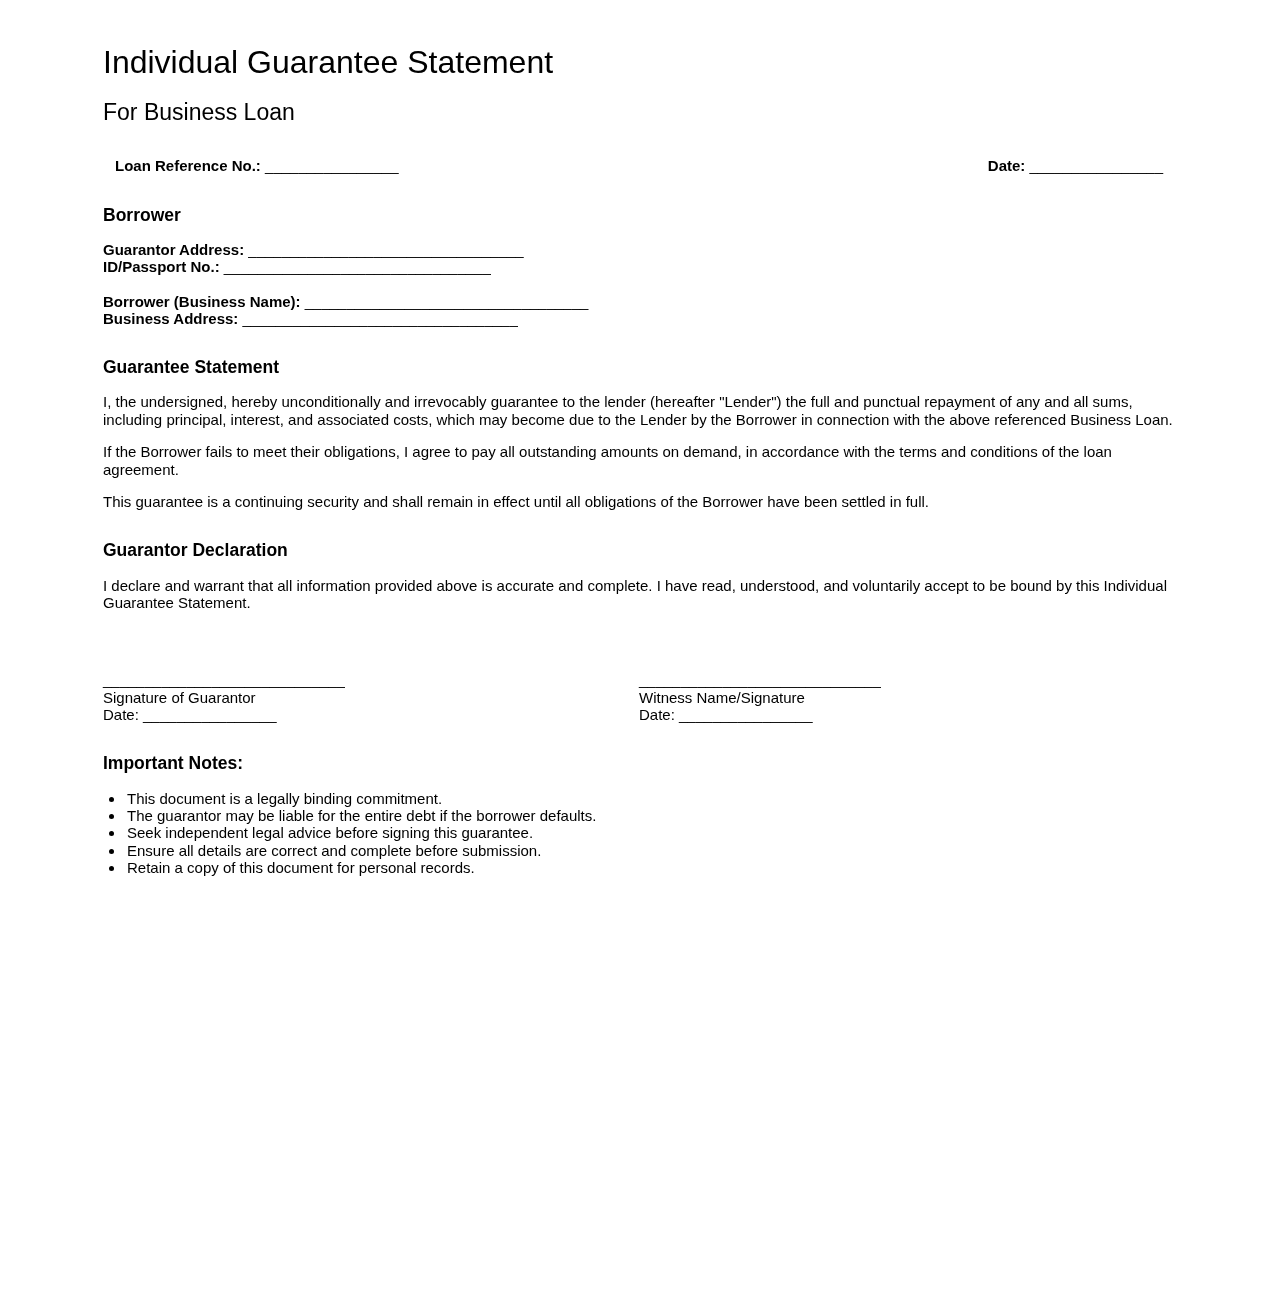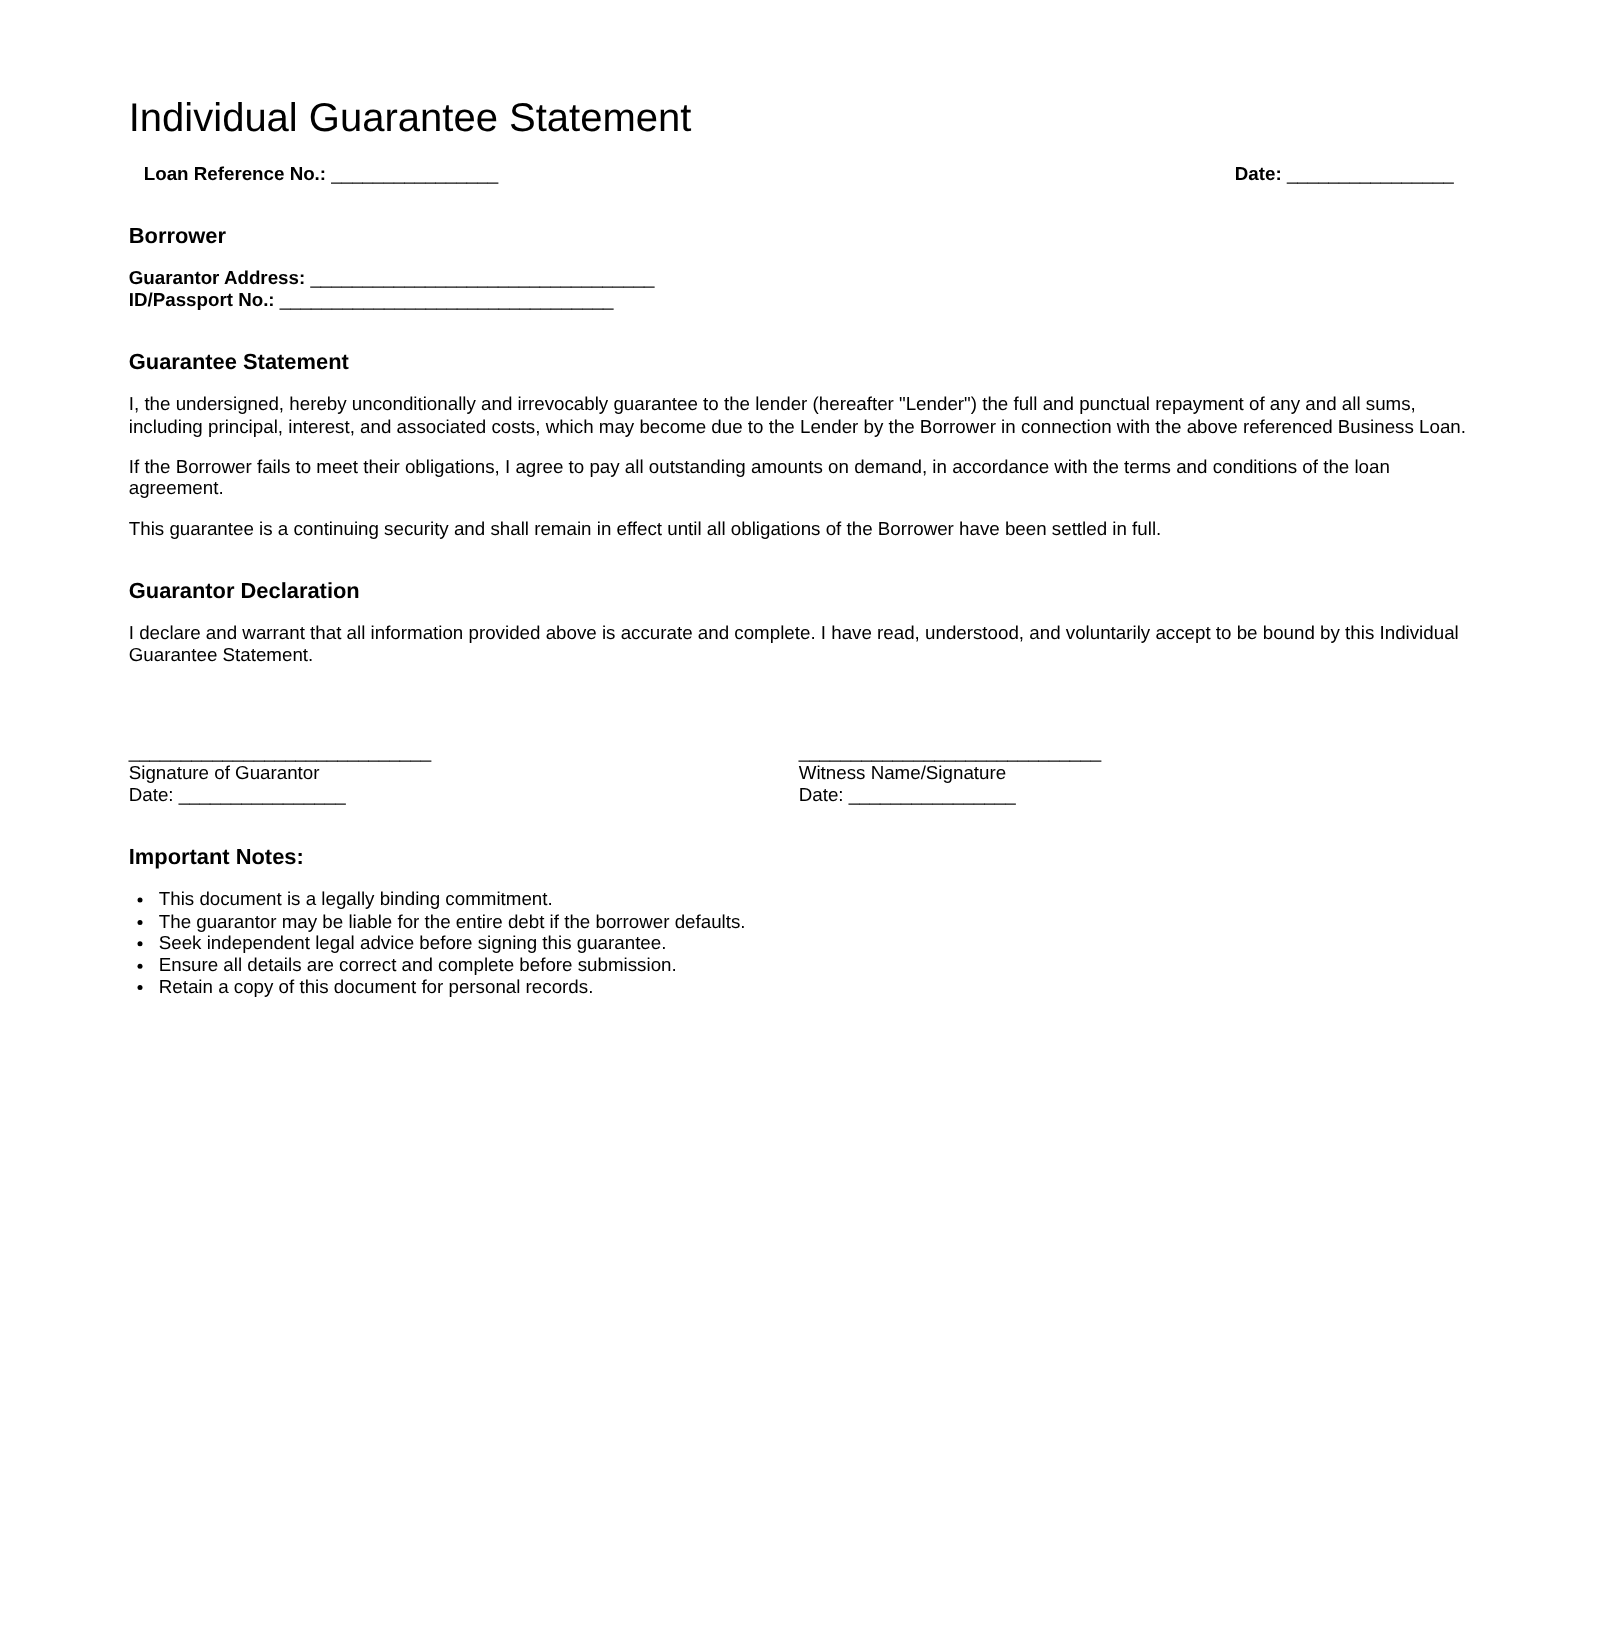--- a/index.html
+++ b/index.html
@@ -6,21 +6,21 @@
   html, body { margin: 0; padding: 0; background: #fff; }
   body {
     font-family: "Liberation Sans", sans-serif;
     font-size: 15px;
     line-height: 1.16;
     color: #000;
   }
   .page {
     width: 1278px;
     height: 1300px;
-    padding: 76px 103px 40px 103px;
+    padding: 44px 103px 40px 103px;
     background: #fff;
     overflow: hidden;
   }
   h1.doc-title {
     font-size: 32px;
     font-weight: 400;
     margin: 0 0 18px 0;
     line-height: 1.15;
   }
   h2.doc-subtitle {
@@ -56,20 +56,21 @@
     padding-left: 22px;
   }
   ul.notes-list li { padding-left: 2px; }
 </style>
 </head>
 <body>
 
 <div class="page">
 
   <h1 class="doc-title">Individual Guarantee Statement</h1>
+  <h2 class="doc-subtitle">For Business Loan</h2>
 
   <div class="ref-row">
     <div>
       <span class="bold">Loan Reference No.:</span>
       <span>________________</span>
     </div>
     <div>
       <span class="bold">Date:</span>
       <span>________________</span>
     </div>
@@ -81,20 +82,30 @@
     <div class="field-row">
       <span class="bold">Guarantor Address:</span>
       <span>_________________________________</span>
     </div>
     <div class="field-row">
       <span class="bold">ID/Passport No.:</span>
       <span>________________________________</span>
     </div>
   </div>
 
+  <div class="field-group second">
+    <div class="field-row">
+      <span class="bold">Borrower (Business Name):</span>
+      <span>__________________________________</span>
+    </div>
+    <div class="field-row">
+      <span class="bold">Business Address:</span>
+      <span>_________________________________</span>
+    </div>
+  </div>
 
   <h3 class="section-heading">Guarantee Statement</h3>
 
   <p class="body-para">I, the undersigned, hereby unconditionally and irrevocably guarantee to the lender (hereafter "Lender") the full and punctual repayment of any and all sums, including principal, interest, and associated costs, which may become due to the Lender by the Borrower in connection with the above referenced Business Loan.</p>
   <p class="body-para">If the Borrower fails to meet their obligations, I agree to pay all outstanding amounts on demand, in accordance with the terms and conditions of the loan agreement.</p>
   <p class="body-para">This guarantee is a continuing security and shall remain in effect until all obligations of the Borrower have been settled in full.</p>
 
   <h3 class="section-heading">Guarantor Declaration</h3>
 
   <p class="body-para">I declare and warrant that all information provided above is accurate and complete. I have read, understood, and voluntarily accept to be bound by this Individual Guarantee Statement.</p>

